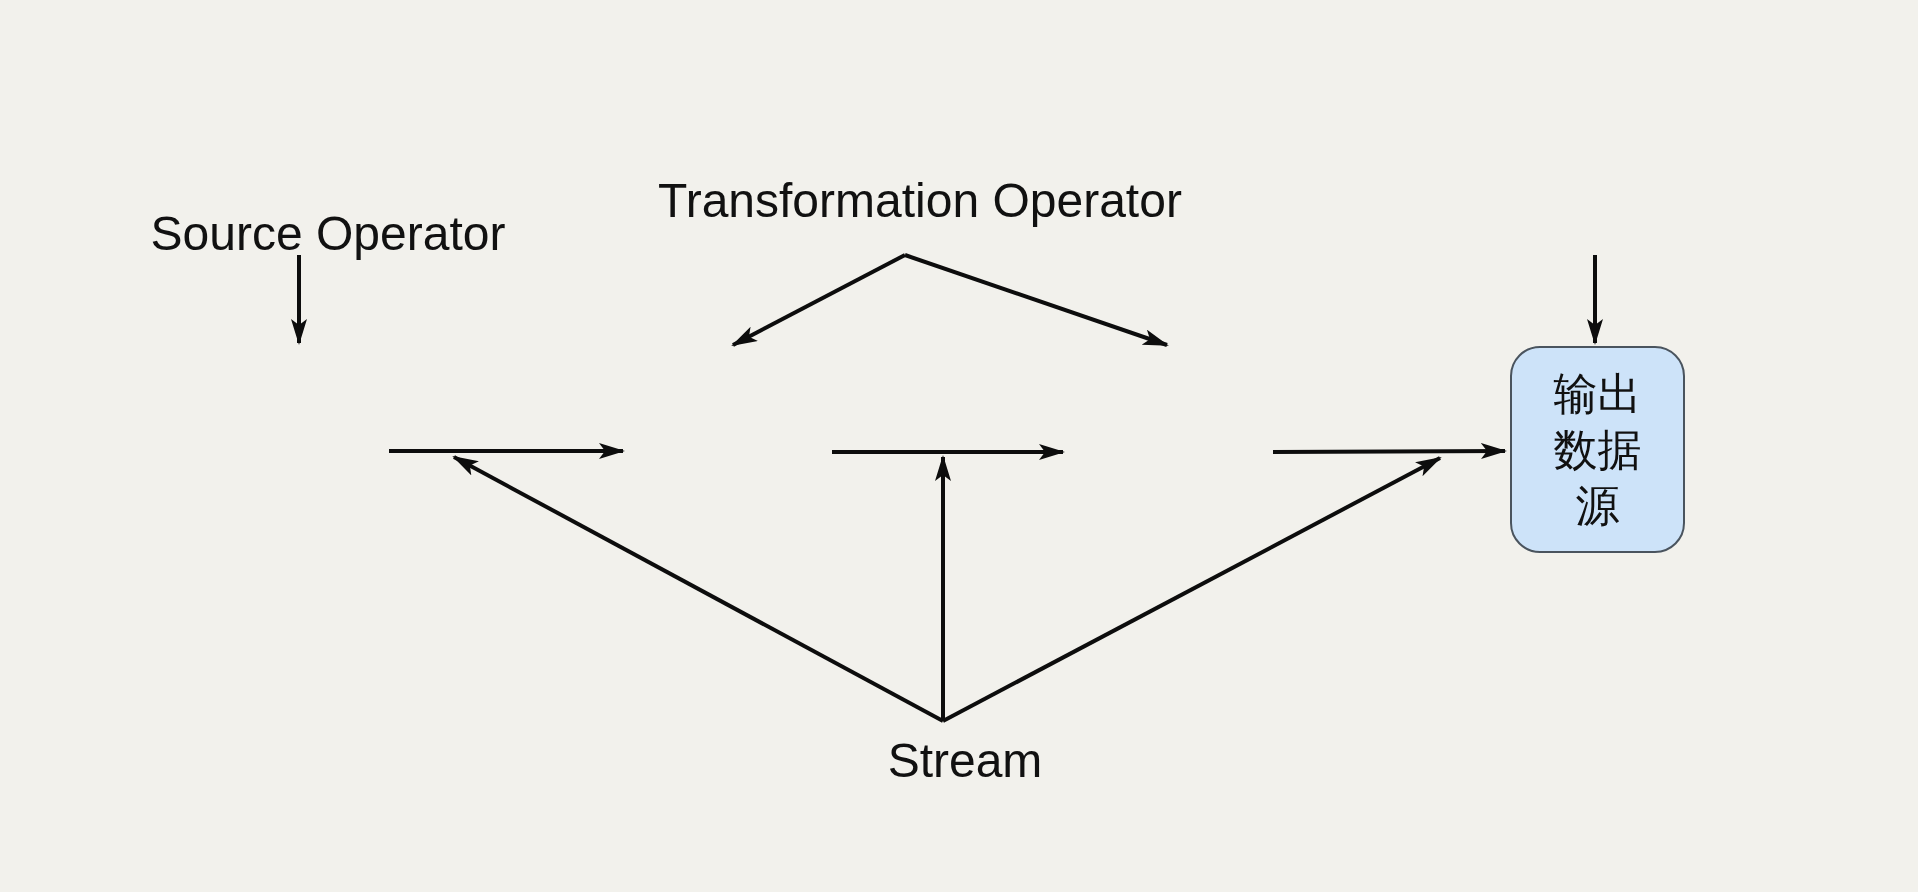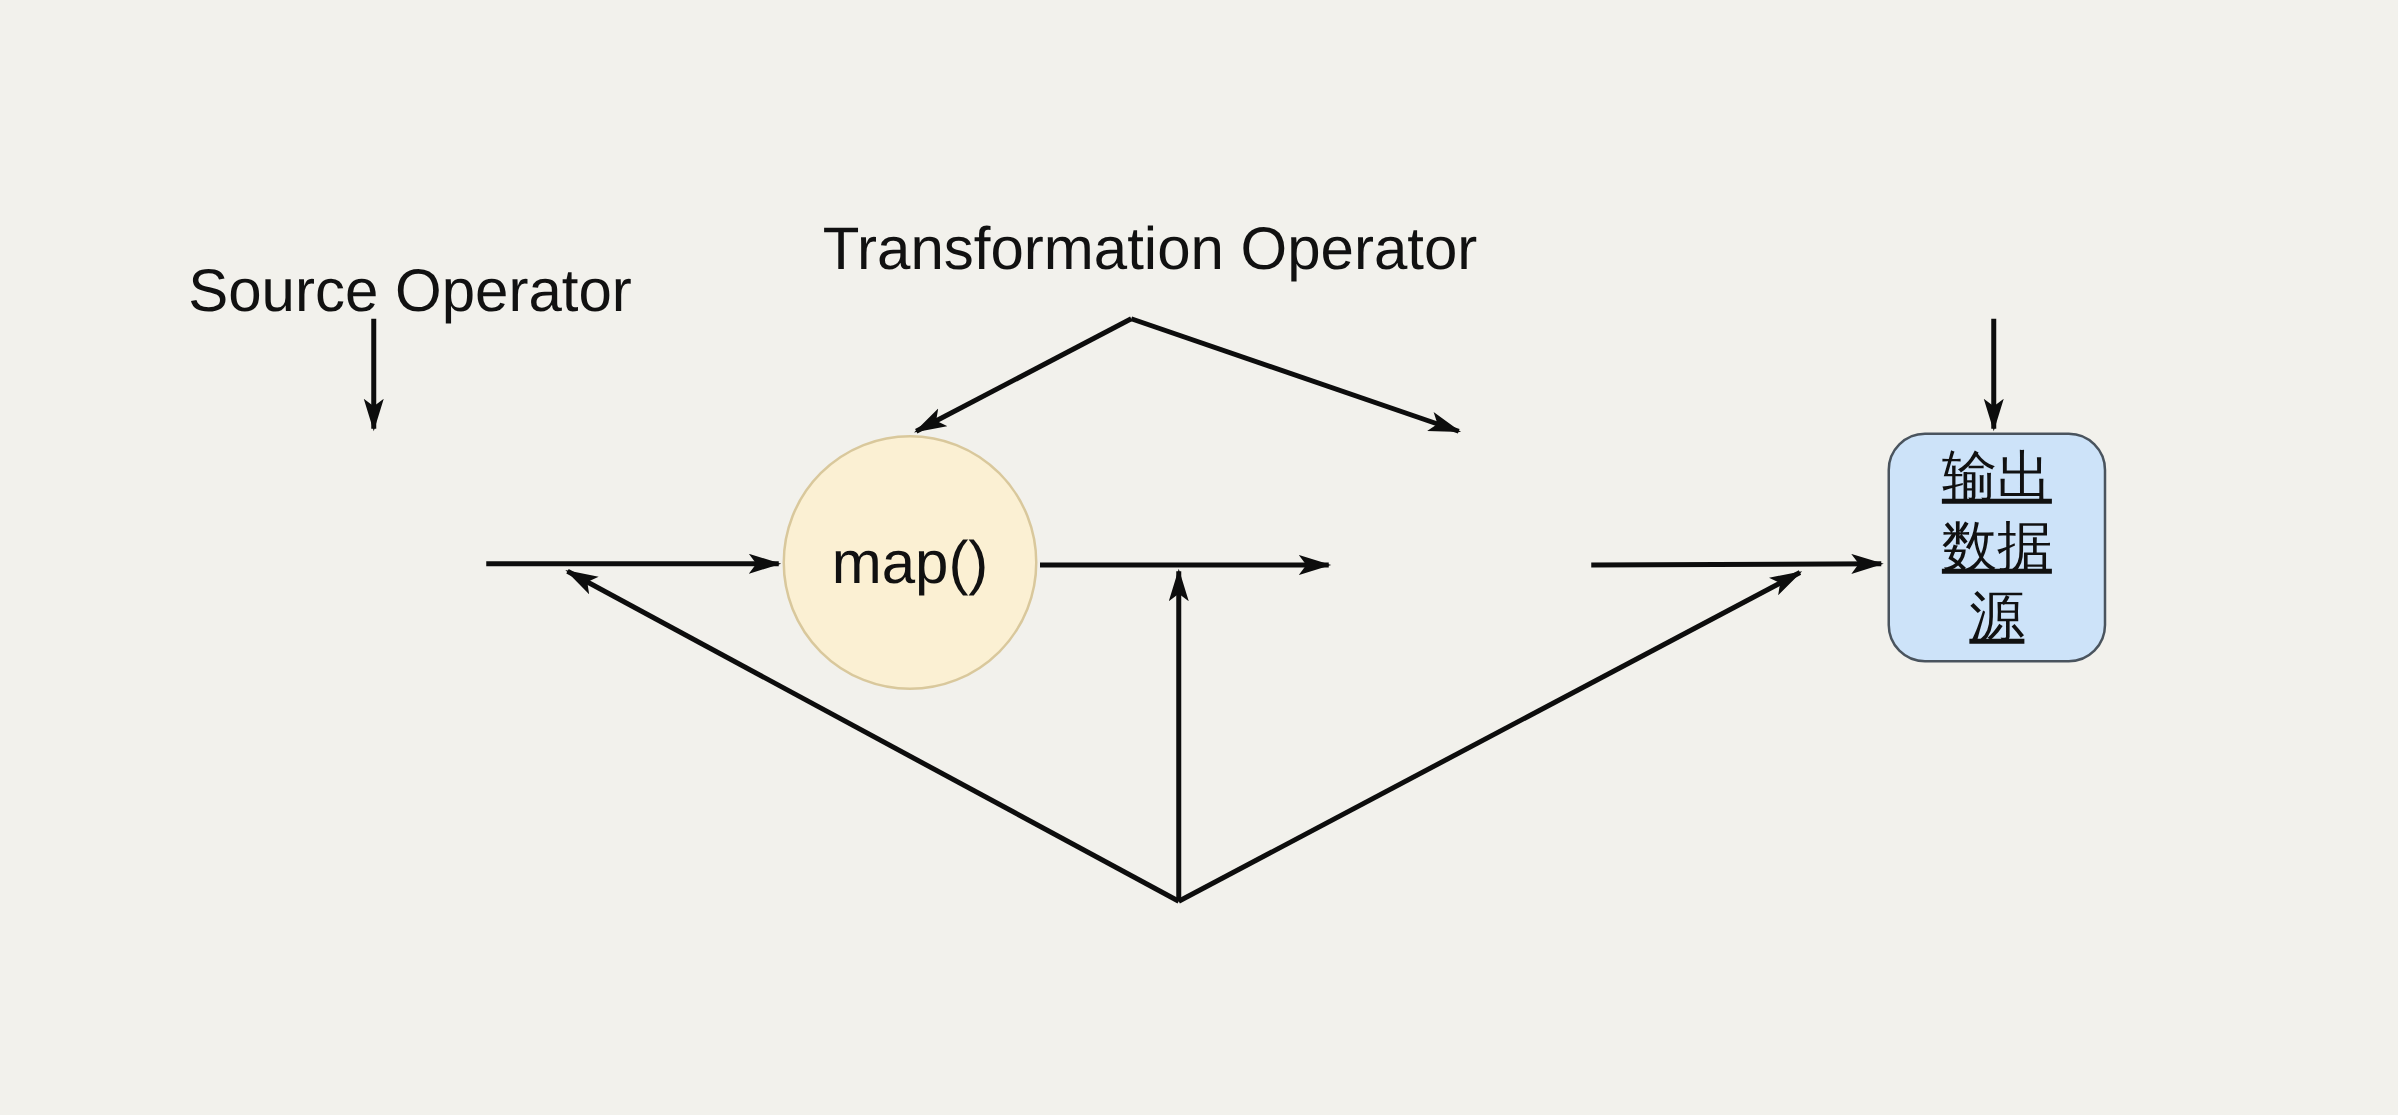--- a/index.html
+++ b/index.html
@@ -50,21 +50,21 @@
   .node.circle {
     background: var(--yellow-fill);
     border: 2px solid var(--yellow-border);
     border-radius: 50%;
     font-size: 48px;
   }
   .node .line { display: block; }
   #source-box  { left: 210px;  top: 346px; width: 179px; height: 207px; }
   #map-circle  { left: 626px;  top: 348px; width: 204px; height: 204px; }
   #keyby-circle{ left: 1066px; top: 347px; width: 206px; height: 206px; }
-  #sink-box    { left: 1510px; top: 346px; width: 175px; height: 184px; text-decoration: underline; }
+  #sink-box    { left: 1510px; top: 346px; width: 175px; height: 207px; }
   #source-operator-label        { left: 328px;  top: 197px; margin-top: 36px; }
   #transformation-operator-label{ left: 920px;  top: 200px; }
   #sink-operator-label          { left: 1586px; top: 188px; }
   #stream-label                 { left: 965px;  top: 760px; }
 </style>
 </head>
 <body>
 
 <div class="canvas">
 
@@ -84,25 +84,23 @@
     <line class="edge" x1="943" y1="721" x2="454" y2="457" marker-end="url(#arrow)"></line>
     <line class="edge" x1="943" y1="721" x2="943" y2="457" marker-end="url(#arrow)"></line>
     <line class="edge" x1="943" y1="721" x2="1440" y2="458" marker-end="url(#arrow)"></line>
   </svg>
 
   <div class="op-label" id="source-operator-label">Source Operator</div>
 
   <div class="op-label" id="transformation-operator-label">Transformation Operator</div>
 
 
+  <div class="op-label" id="stream-label">Stream</div>
 
 
-  <div class="node circle" id="map-circle">
-    <span>map()</span>
-  </div>
 
 
   <div class="node rect" id="sink-box">
     <div>
       <span class="line">输出</span>
       <span class="line">数据</span>
       <span class="line">源</span>
     </div>
   </div>
 

